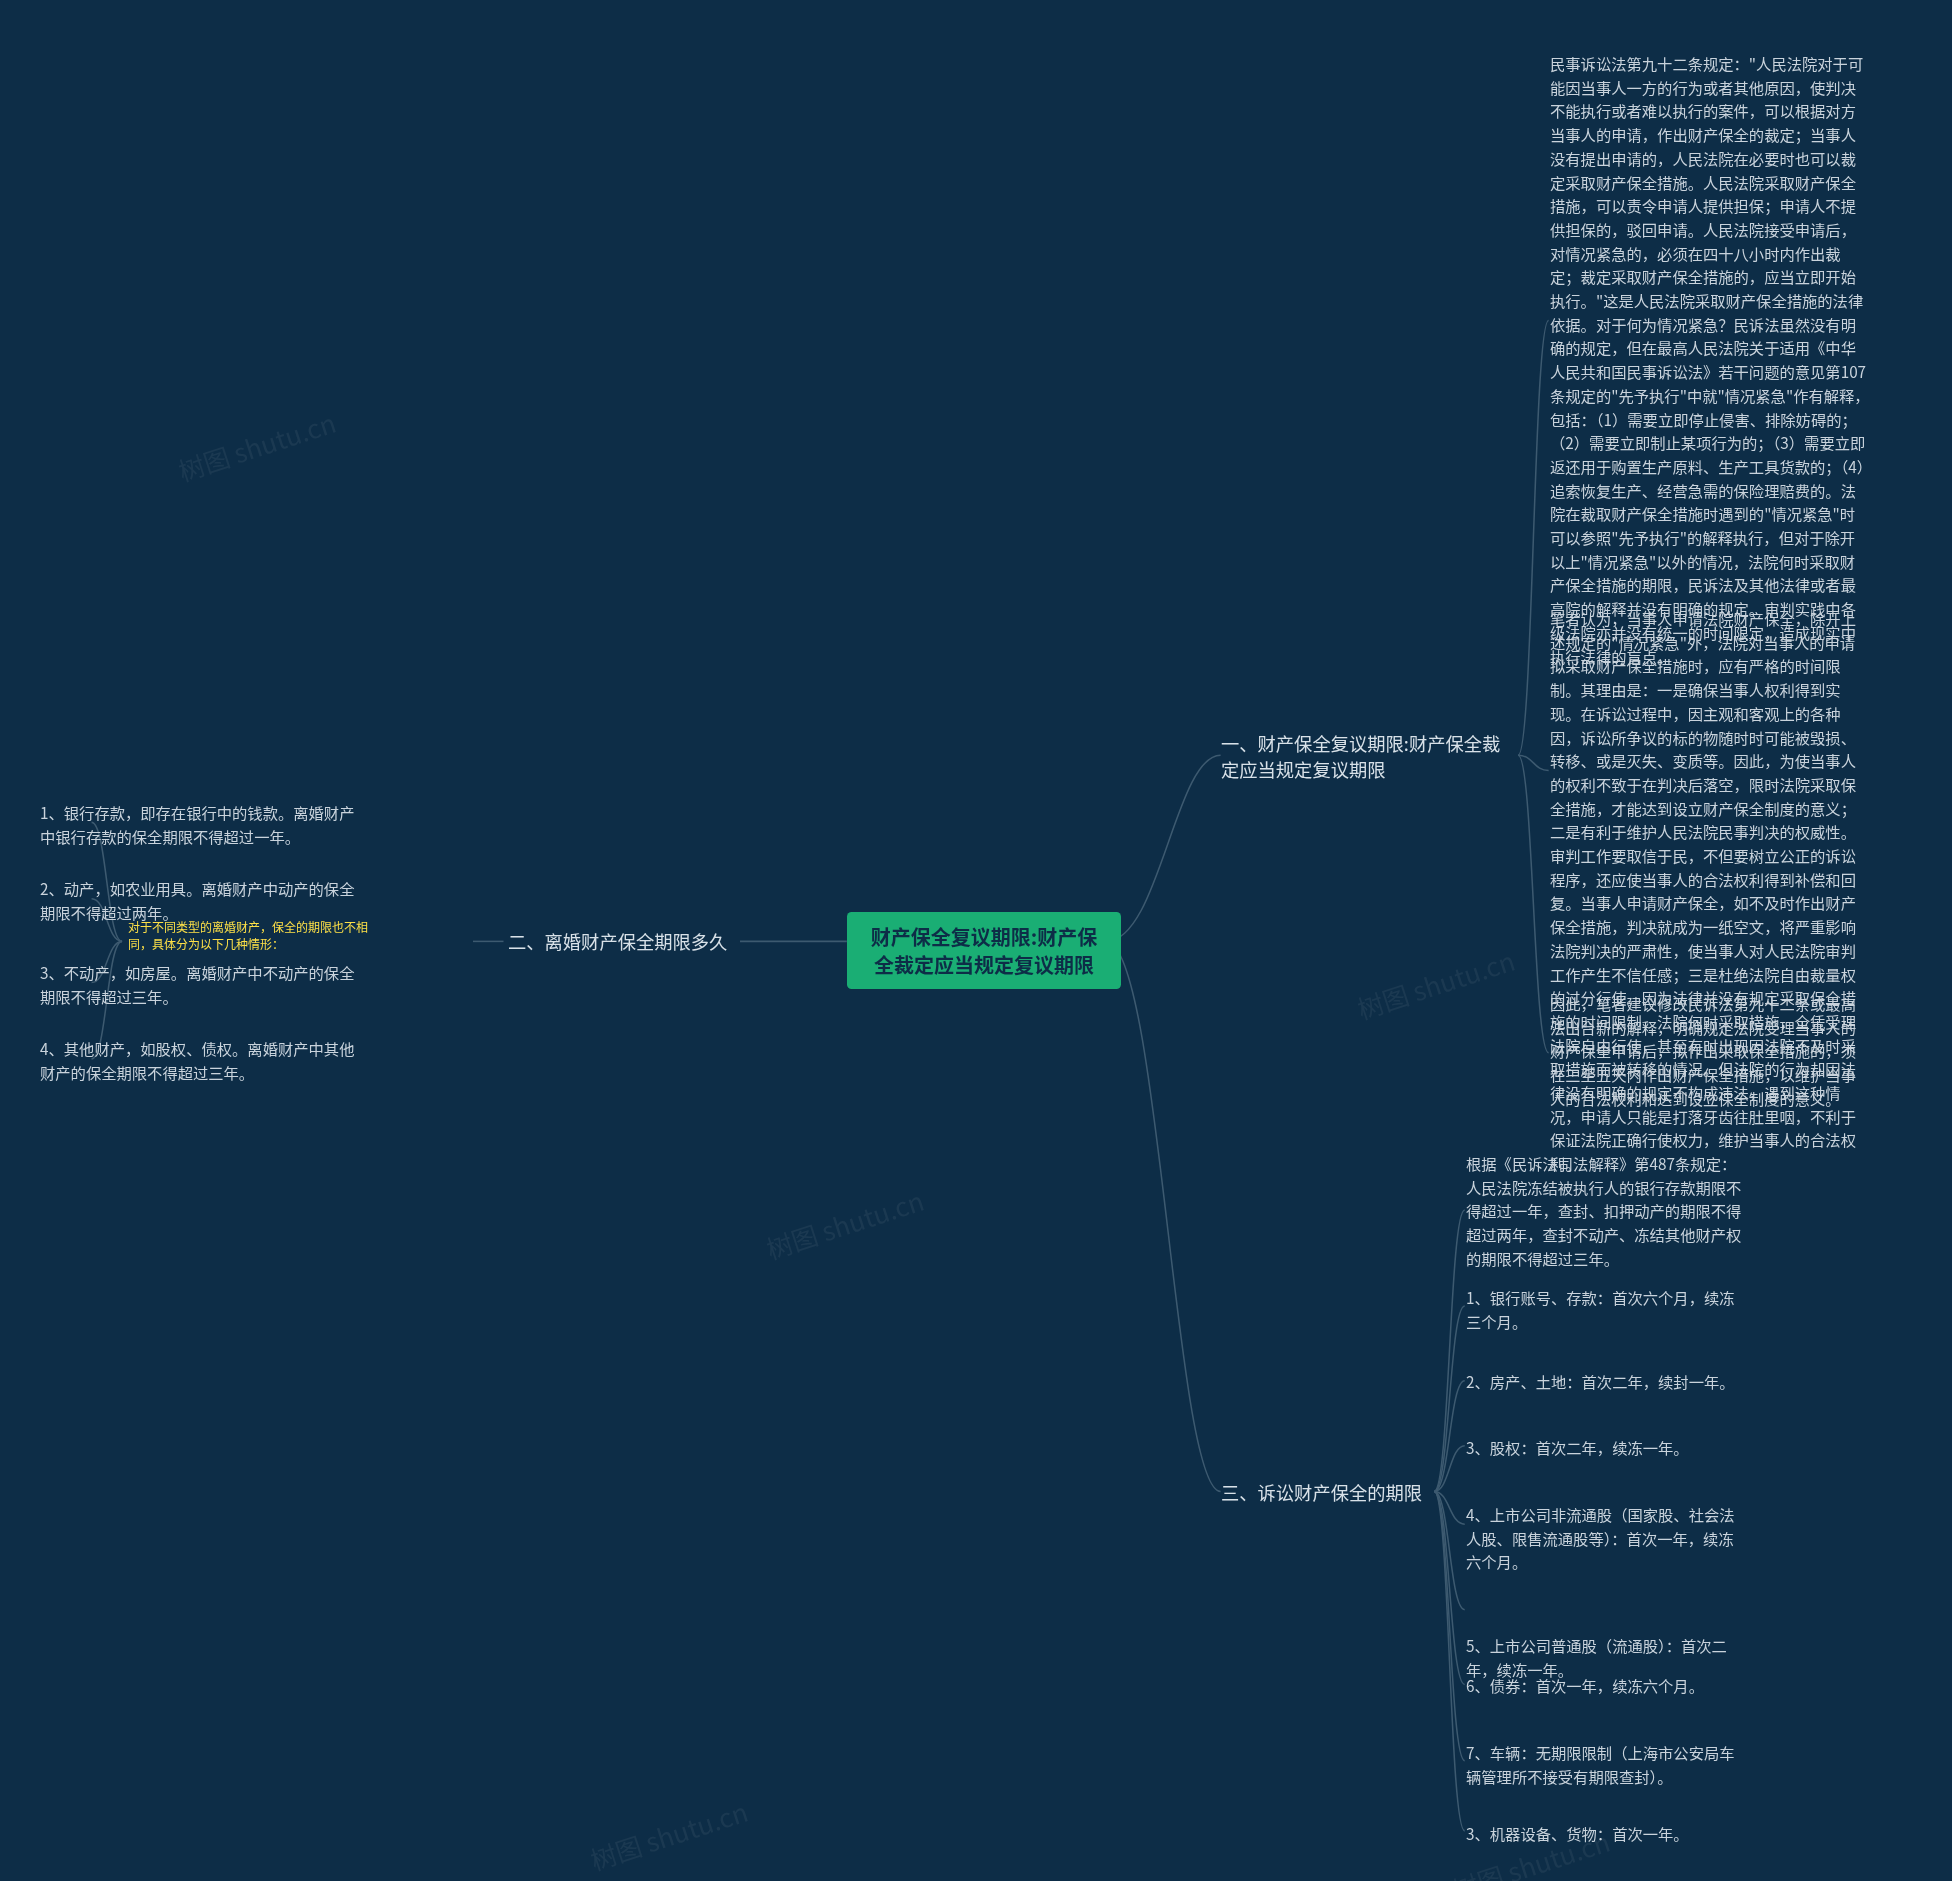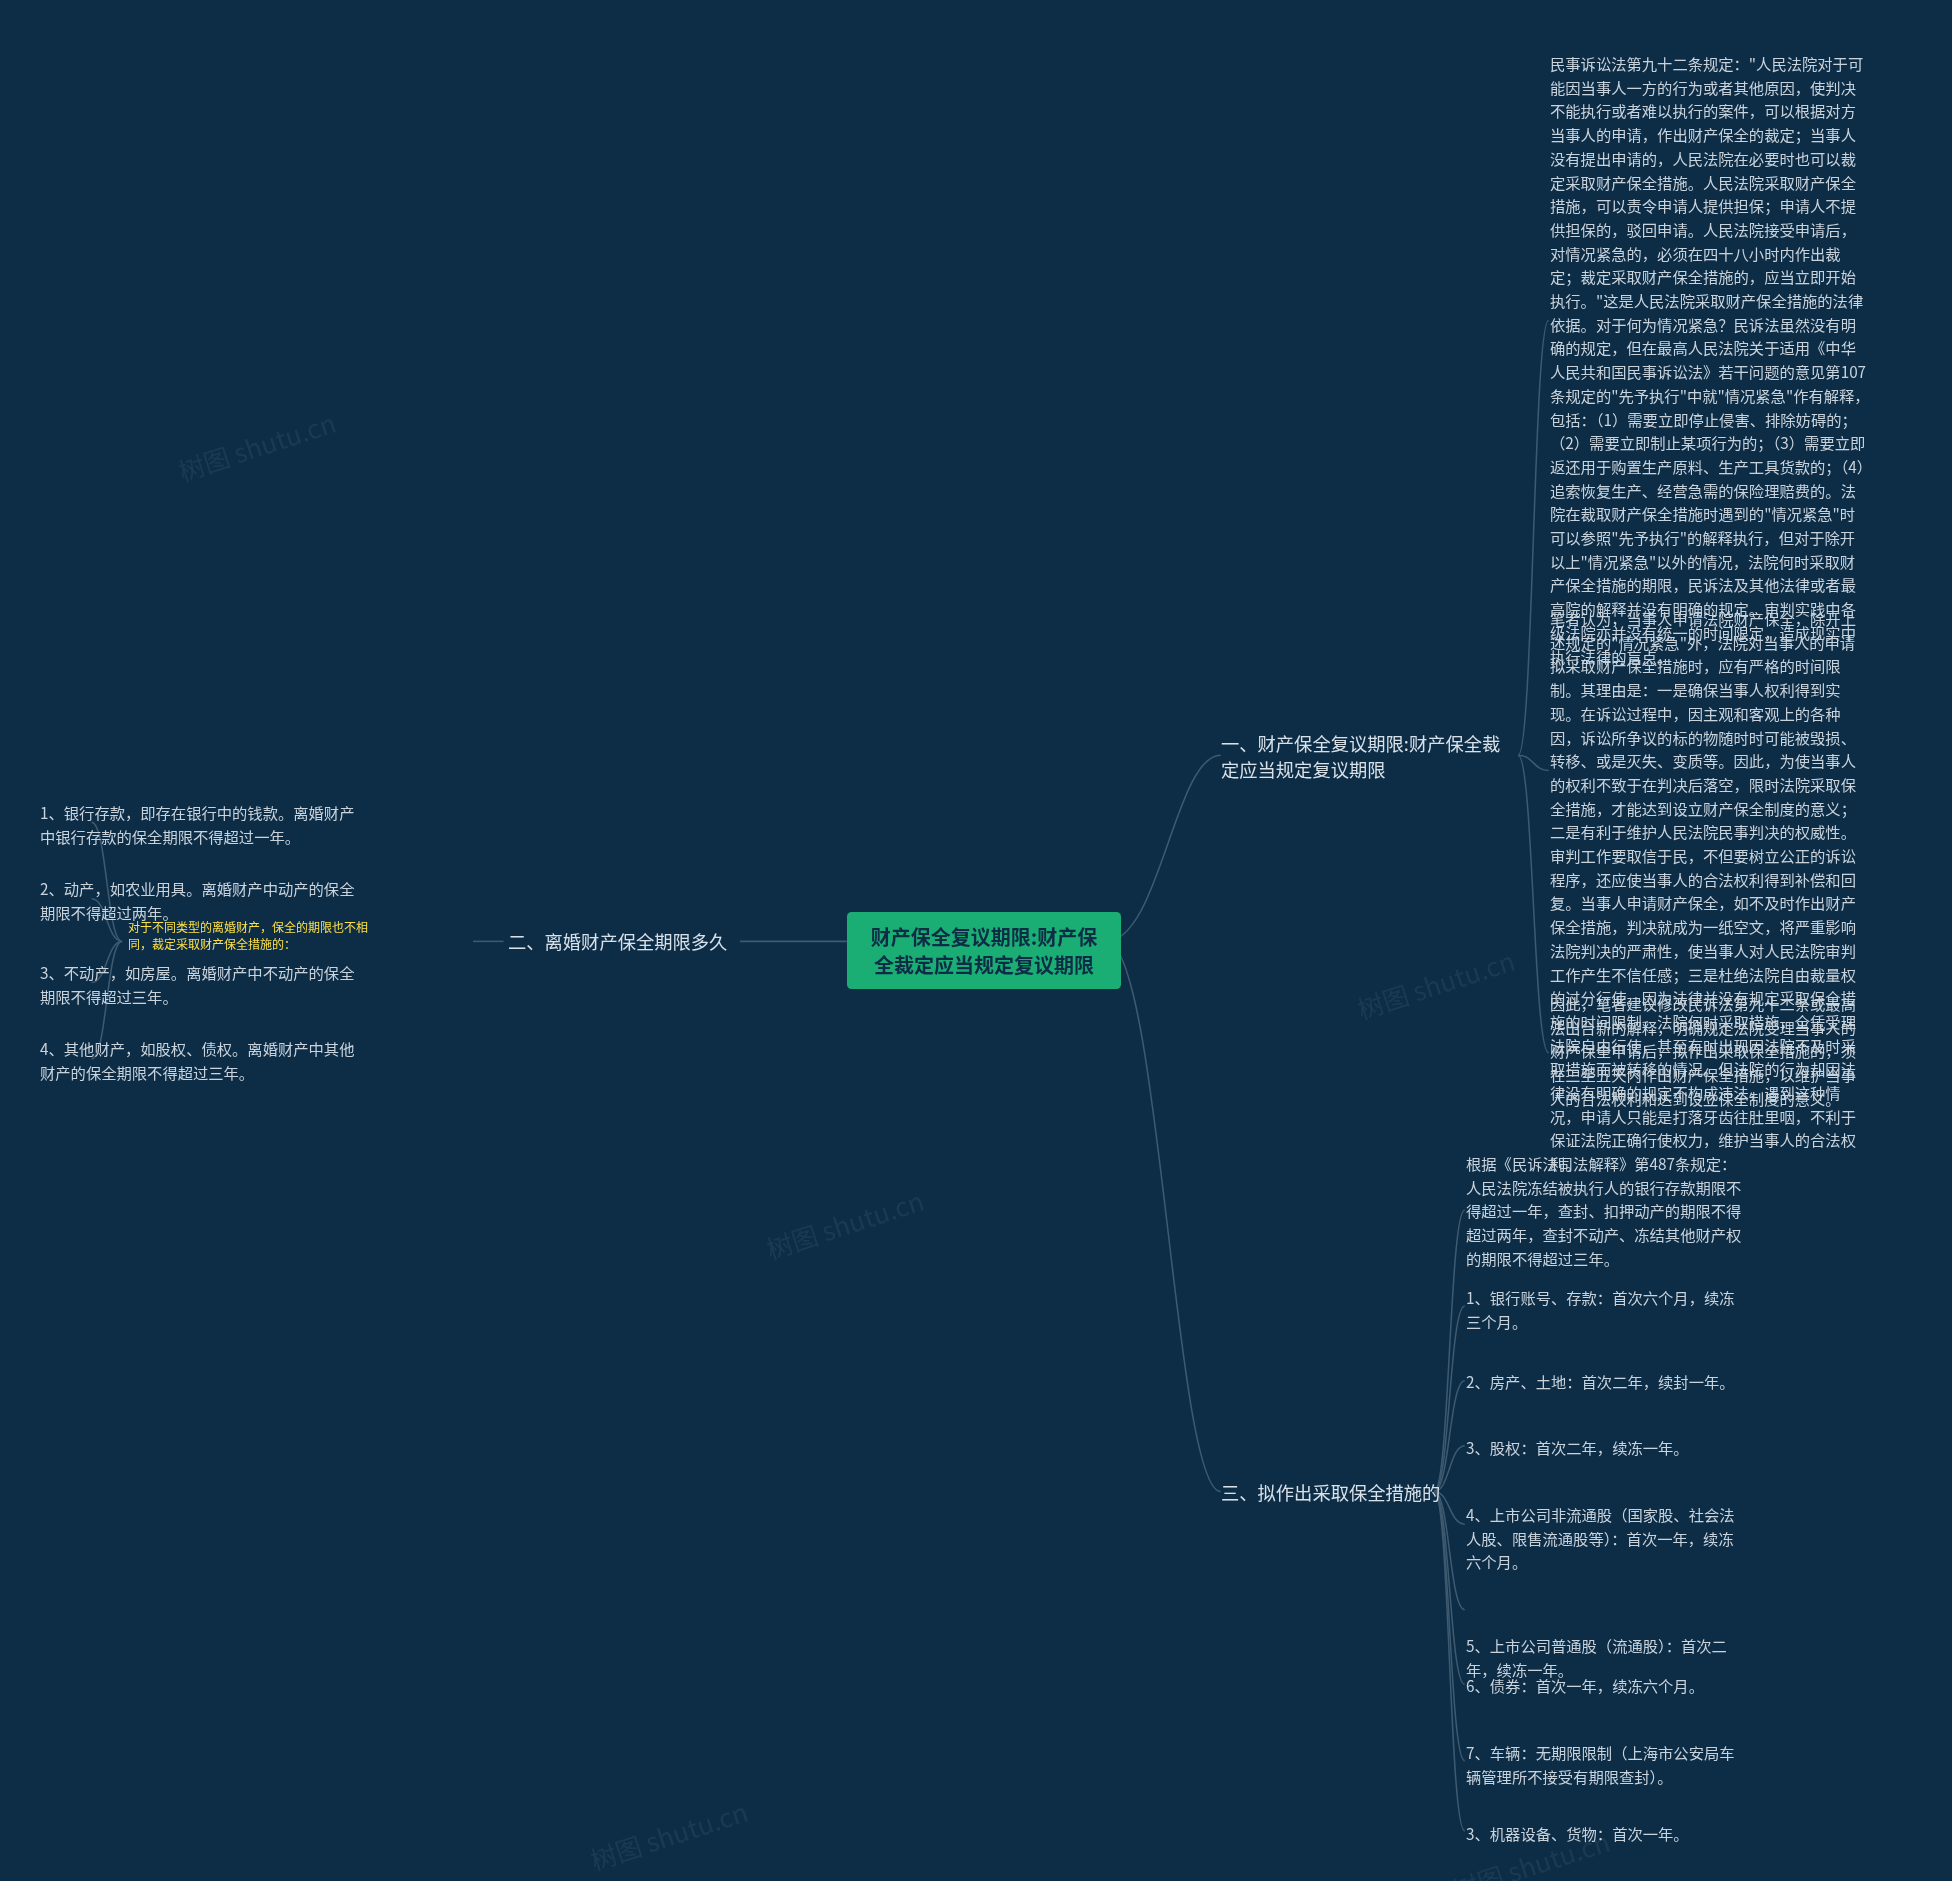--- a/index.html
+++ b/index.html
@@ -118,28 +118,28 @@
   <div>一、财产保全复议期限:财产保全裁</div>
   <div>定应当规定复议期限</div>
 </div>
 <div class="leaf leaf-wide" style="left:1550px; top:52px;">民事诉讼法第九十二条规定："人民法院对于可能因当事人一方的行为或者其他原因，使判决不能执行或者难以执行的案件，可以根据对方当事人的申请，作出财产保全的裁定；当事人没有提出申请的，人民法院在必要时也可以裁定采取财产保全措施。人民法院采取财产保全措施，可以责令申请人提供担保；申请人不提供担保的，驳回申请。人民法院接受申请后，对情况紧急的，必须在四十八小时内作出裁定；裁定采取财产保全措施的，应当立即开始执行。"这是人民法院采取财产保全措施的法律依据。对于何为情况紧急？民诉法虽然没有明确的规定，但在最高人民法院关于适用《中华人民共和国民事诉讼法》若干问题的意见第107条规定的"先予执行"中就"情况紧急"作有解释，包括：（1）需要立即停止侵害、排除妨碍的；（2）需要立即制止某项行为的；（3）需要立即返还用于购置生产原料、生产工具货款的；（4）追索恢复生产、经营急需的保险理赔费的。法院在裁取财产保全措施时遇到的"情况紧急"时可以参照"先予执行"的解释执行，但对于除开以上"情况紧急"以外的情况，法院何时采取财产保全措施的期限，民诉法及其他法律或者最高院的解释并没有明确的规定。审判实践中各级法院亦并没有统一的时间限定，造成现实中执行法律的盲点。</div>
 <div class="leaf leaf-wide" style="left:1550px; top:607px;">笔者认为，当事人申请法院财产保全，除开上述规定的"情况紧急"外，法院对当事人的申请拟采取财产保全措施时，应有严格的时间限制。其理由是：一是确保当事人权利得到实现。在诉讼过程中，因主观和客观上的各种因，诉讼所争议的标的物随时时可能被毁损、转移、或是灭失、变质等。因此，为使当事人的权利不致于在判决后落空，限时法院采取保全措施，才能达到设立财产保全制度的意义；二是有利于维护人民法院民事判决的权威性。审判工作要取信于民，不但要树立公正的诉讼程序，还应使当事人的合法权利得到补偿和回复。当事人申请财产保全，如不及时作出财产保全措施，判决就成为一纸空文，将严重影响法院判决的严肃性，使当事人对人民法院审判工作产生不信任感；三是杜绝法院自由裁量权的过分行使。因为法律并没有规定采取保全措施的时间限制，法院何时采取措施，全凭受理法院自由行使，甚至有时出现因法院不及时采取措施而被转移的情况。但法院的行为却因法律没有明确的规定不构成违法，遇到这种情况，申请人只能是打落牙齿往肚里咽，不利于保证法院正确行使权力，维护当事人的合法权利。</div>
 <div class="leaf leaf-wide" style="left:1550px; top:992px;">因此，笔者建议修改民诉法第九十二条或最高法出台新的解释，明确规定法院受理当事人的财产保全申请后，拟作出采取保全措施的，须在三至五天内作出财产保全措施，以维护当事人的合法权利和达到设立保全制度的意义。</div>
 
 <div class="branch-label" style="left:508px; top:929px; width:236px;">二、离婚财产保全期限多久</div>
 <div class="sub-label" style="left:128px; top:918px; width:351px;">
   <div>对于不同类型的离婚财产，保全的期限也不相</div>
-  <div>同，裁定采取财产保全措施的：</div>
+  <div>同，具体分为以下几种情形：</div>
 </div>
 <div class="leaf leaf-narrow" style="left:40px; top:801px; width:320px; text-align:left;">1、银行存款，即存在银行中的钱款。离婚财产中银行存款的保全期限不得超过一年。</div>
 <div class="leaf leaf-narrow" style="left:40px; top:877px; width:320px; text-align:left;">2、动产，如农业用具。离婚财产中动产的保全期限不得超过两年。</div>
 <div class="leaf leaf-narrow" style="left:40px; top:961px; width:320px; text-align:left;">3、不动产，如房屋。离婚财产中不动产的保全期限不得超过三年。</div>
 <div class="leaf leaf-narrow" style="left:40px; top:1037px; width:320px; text-align:left;">4、其他财产，如股权、债权。离婚财产中其他财产的保全期限不得超过三年。</div>
 
-<div class="branch-label" style="left:1221px; top:1480px; width:229px;">三、拟作出采取保全措施的</div>
+<div class="branch-label" style="left:1221px; top:1480px; width:229px;">三、诉讼财产保全的期限</div>
 <div class="leaf leaf-mid" style="left:1466px; top:1152px;">根据《民诉法司法解释》第487条规定：人民法院冻结被执行人的银行存款期限不得超过一年，查封、扣押动产的期限不得超过两年，查封不动产、冻结其他财产权的期限不得超过三年。</div>
 <div class="leaf leaf-mid" style="left:1466px; top:1286px;">1、银行账号、存款：首次六个月，续冻三个月。</div>
 <div class="leaf leaf-mid" style="left:1466px; top:1370px;">2、房产、土地：首次二年，续封一年。</div>
 <div class="leaf leaf-mid" style="left:1466px; top:1436px;">3、股权：首次二年，续冻一年。</div>
 <div class="leaf leaf-mid" style="left:1466px; top:1503px;">4、上市公司非流通股（国家股、社会法人股、限售流通股等）：首次一年，续冻六个月。</div>
 <div class="leaf leaf-mid" style="left:1466px; top:1590px;margin-top:44px;">5、上市公司普通股（流通股）：首次二年，续冻一年。</div>
 <div class="leaf leaf-mid" style="left:1466px; top:1674px;">6、债券：首次一年，续冻六个月。</div>
 <div class="leaf leaf-mid" style="left:1466px; top:1741px;">7、车辆：无期限限制（上海市公安局车辆管理所不接受有期限查封）。</div>
 <div class="leaf leaf-mid" style="left:1466px; top:1822px;">3、机器设备、货物：首次一年。</div>
 

